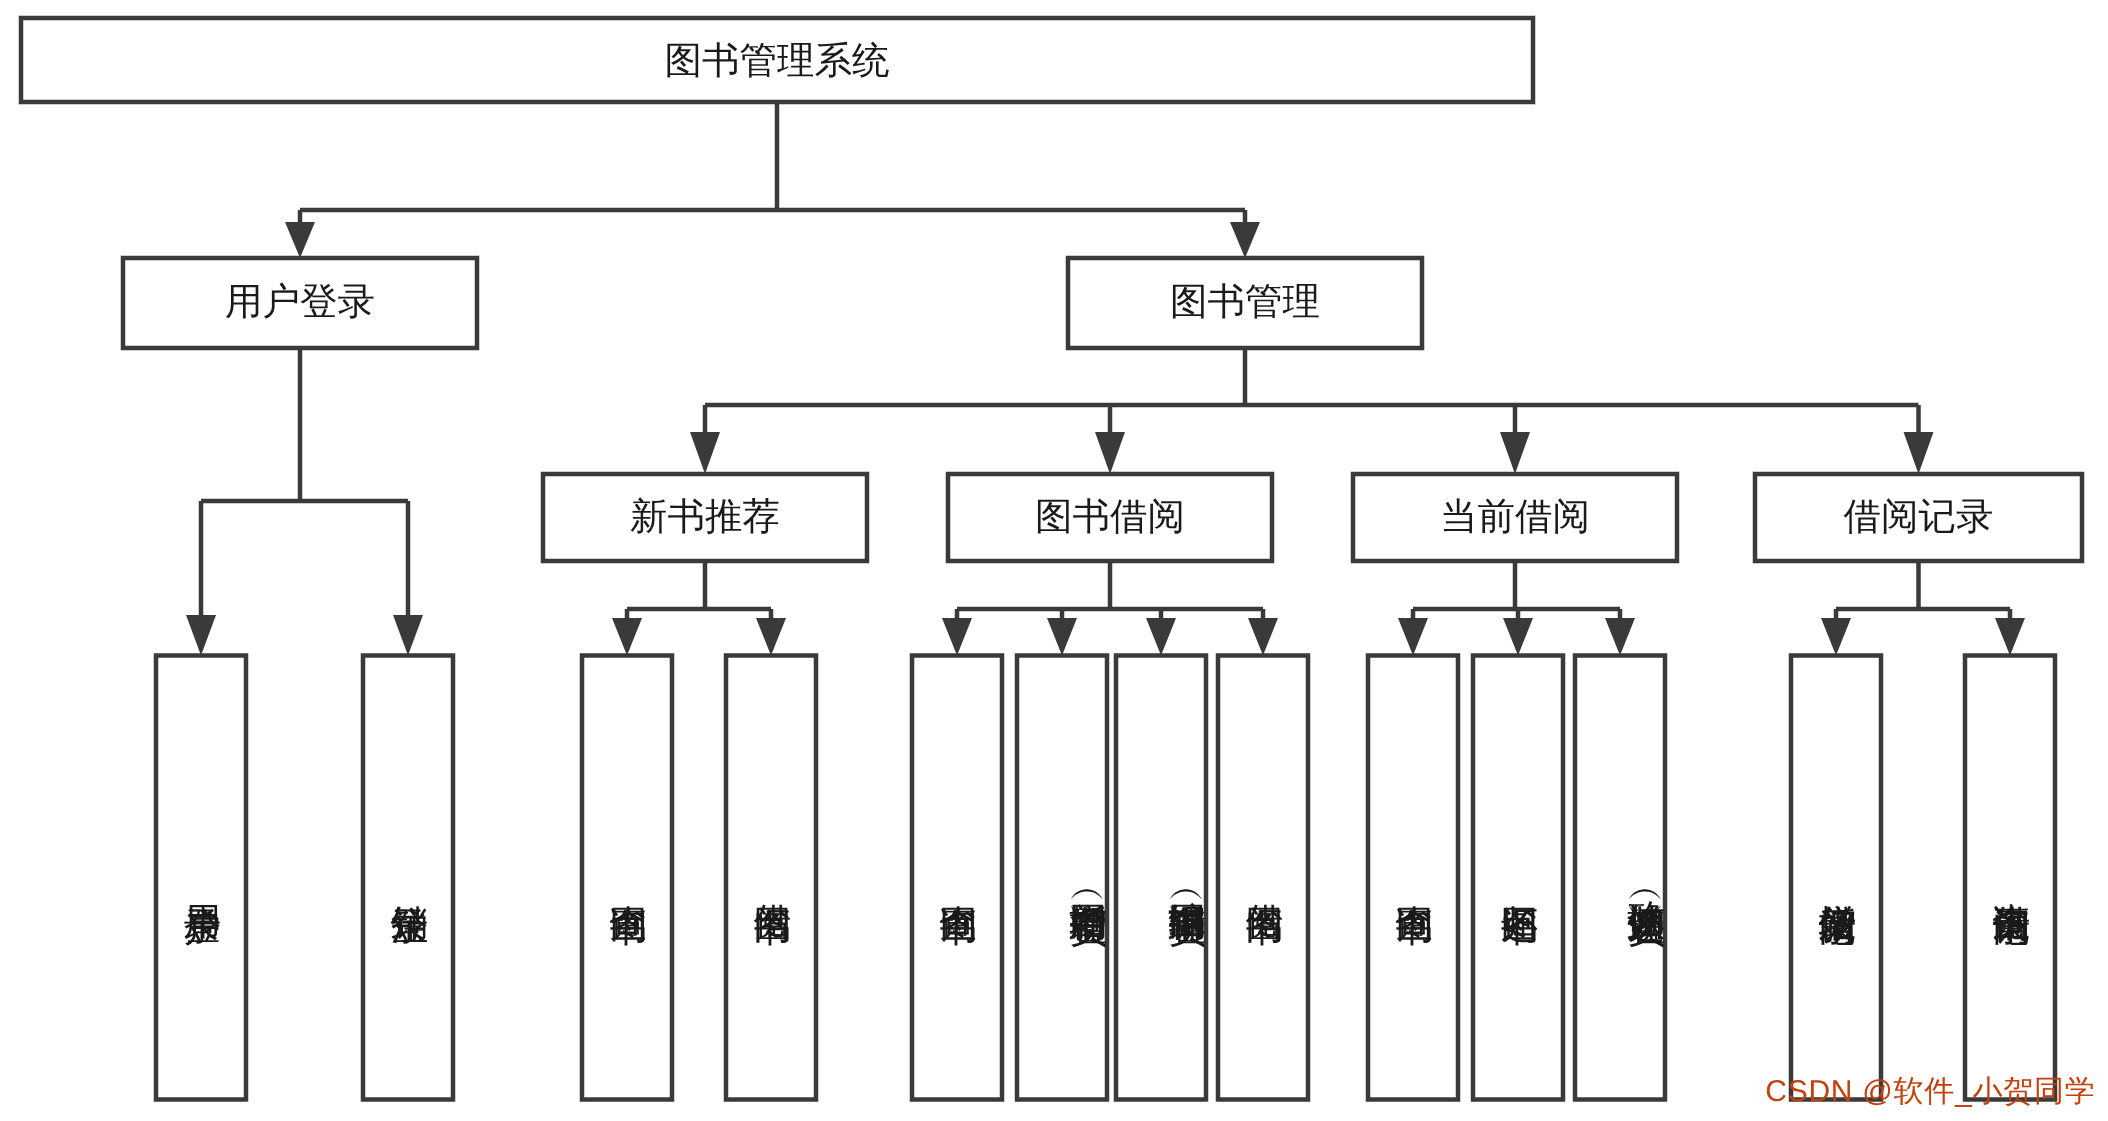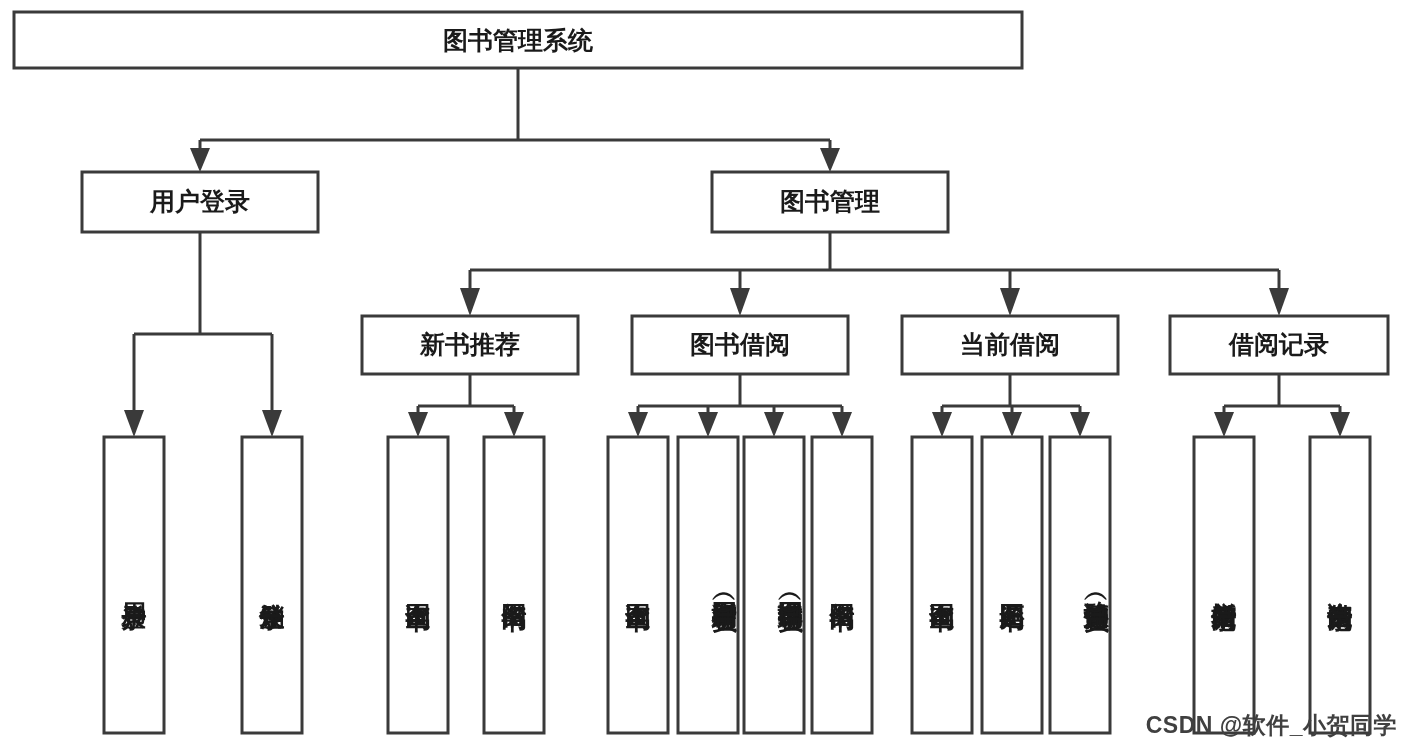--- a/index.html
+++ b/index.html
@@ -12,21 +12,20 @@
     height: 747px;
     font-family: "Liberation Sans", "DejaVu Sans", sans-serif;
     overflow: hidden;
     position: relative;
   }
   #diagram-root {
     position: relative;
     width: 1405px;
     height: 747px;
     background: #ffffff;
-    font-weight: bold;
   }
   svg#flow {
     position: absolute;
     left: 0;
     top: 0;
     width: 1405px;
     height: 747px;
     display: block;
   }
   .box-rect {
@@ -62,22 +61,22 @@
     letter-spacing: 1px;
     text-align: center;
     white-space: nowrap;
     pointer-events: none;
   }
   #watermark {
     position: absolute;
     right: 8px;
     bottom: 6px;
     font-family: "Liberation Sans", "DejaVu Sans", sans-serif;
-    font-size: 23px;
-    color: #404040;
+    font-size: 20px;
+    color: #c2410c;
     letter-spacing: 0.5px;
     white-space: nowrap;
   }
 </style>
 </head>
 <body>
 
 <div id="diagram-root">
 
   <svg id="flow" viewBox="0 0 1405 747">

